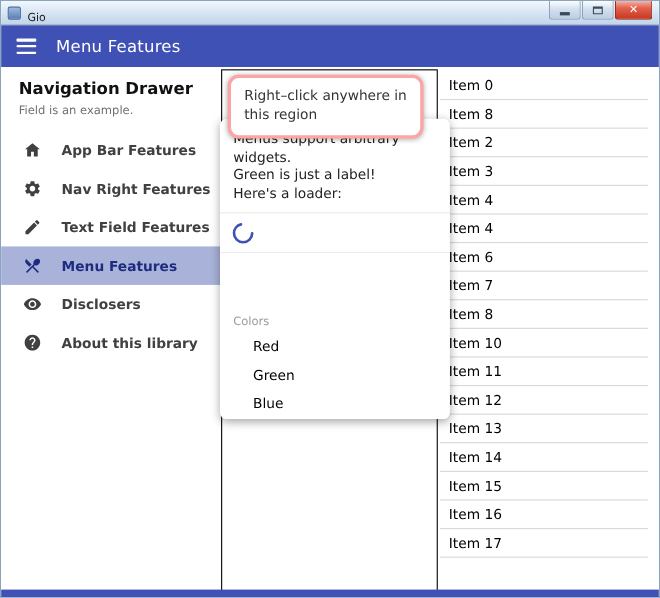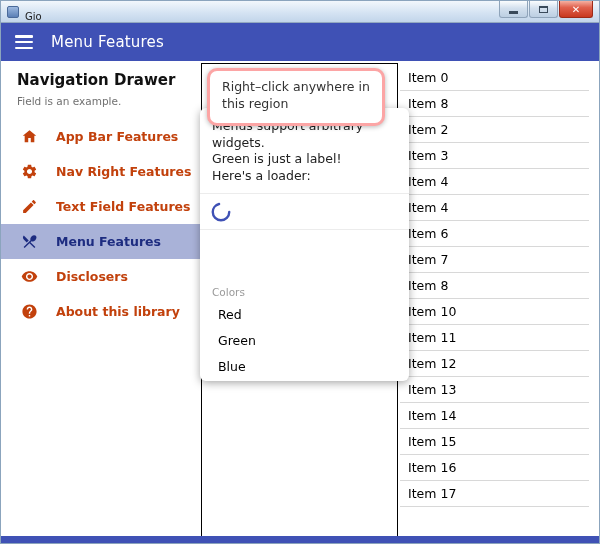--- a/index.html
+++ b/index.html
@@ -41,21 +41,21 @@
   .hamburger { width:18px; height:14px; display:flex; flex-direction:column; justify-content:space-between; cursor:pointer; }
   .hamburger span { display:block; height:2.5px; background:#fff; border-radius:1px; }
   .appbar-title { color:#fff; font-size:15px; letter-spacing:.2px; }
   
   .content { position:absolute; left:0; top:60px; right:0; bottom:7px; background:#fff; }
   
   .sidebar { position:absolute; left:0; top:0; width:200px; bottom:0; }
   .sidebar-heading { position:absolute; left:16px; top:10px; font-size:15px; font-weight:bold; color:#111; }
   .sidebar-subheading { position:absolute; left:16px; top:34px; font-size:10.5px; color:#707070; }
   .nav { position:absolute; left:0; top:58px; right:0; }
-  .nav-item { height:35px; display:flex; align-items:center; padding-left:20px; gap:18px; cursor:pointer; color:#c2410c; }
+  .nav-item { height:35px; display:flex; align-items:center; padding-left:20px; gap:18px; cursor:pointer; color:#404040; }
   .nav-item svg { width:17px; height:17px; fill:currentColor; flex:none; }
   .nav-label { font-size:12.5px; font-weight:600; }
   .nav-item.selected { background:#a9b2d8; color:#1d2c80; }
   
   .region {
     position:absolute; left:200px; top:2px; width:197px; height:475px;
     border:1px solid #000; background:#fff;
   }
   .hint-card {
     position:absolute; left:5px; top:4px; width:178px;
@@ -68,21 +68,21 @@
   .menu {
     position:absolute; left:199px; top:47px; width:209px;
     background:#fff; border-radius:6px; box-shadow:0 2px 9px rgba(0,0,0,.35);
     z-index:2; overflow:hidden; padding-bottom:2px;
   }
   .menu-label { padding:10px 12px 9px 12px; font-size:12.5px; color:#222; line-height:1.32; border-bottom:1px solid #ececec; }
   .loader-row { height:36px; display:flex; align-items:center; padding-left:10px; border-bottom:1px solid #ececec; }
   .spinner { width:22px; height:22px; animation:spin 1s linear infinite; }
   @keyframes spin { to { transform:rotate(360deg); } }
   .menu-section-label { padding:8px 12px 3px 12px; font-size:10.5px; color:#9a9a9a;margin-top:48px; }
-  .menu-item { height:26px; display:flex; align-items:center; padding-left:18px; font-size:12.5px; color:#000; cursor:pointer; }
+  .menu-item { height:26px; display:flex; align-items:center; padding-left:18px; font-size:12.5px; color:#000; cursor:pointer;margin-left:12px; }
   
   .list { position:absolute; left:399px; top:0; right:10px; padding-top:4px; }
   .list-row {
     height:26px; line-height:25px; padding-left:8px;
     border-bottom:1px solid #d8d8d8; font-size:12.5px; color:#000000; cursor:pointer;
   }
   
   .bottom-bar { position:absolute; left:0; right:0; bottom:0; height:7px; background:#3f51b5; }
 </style>
 </head>

